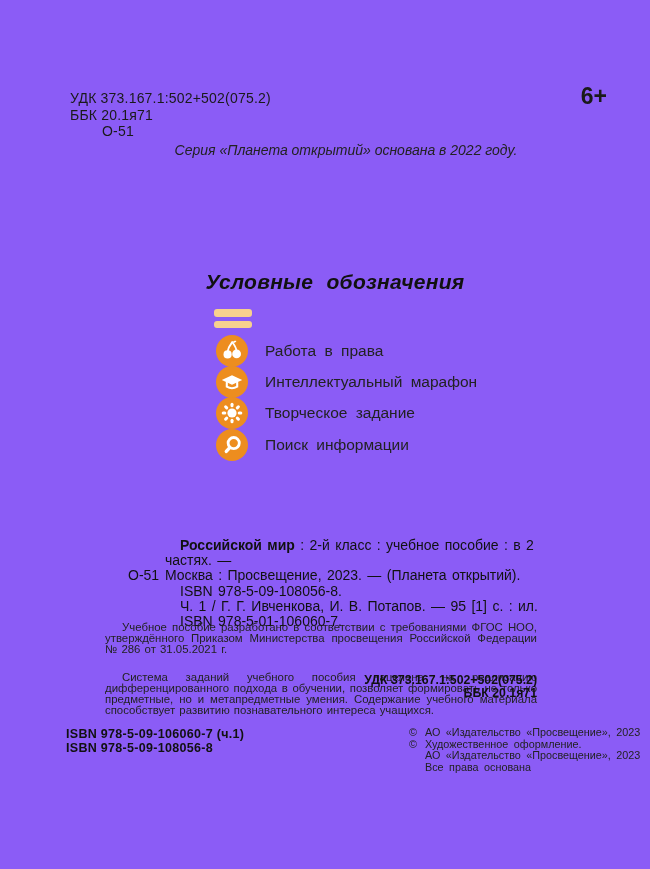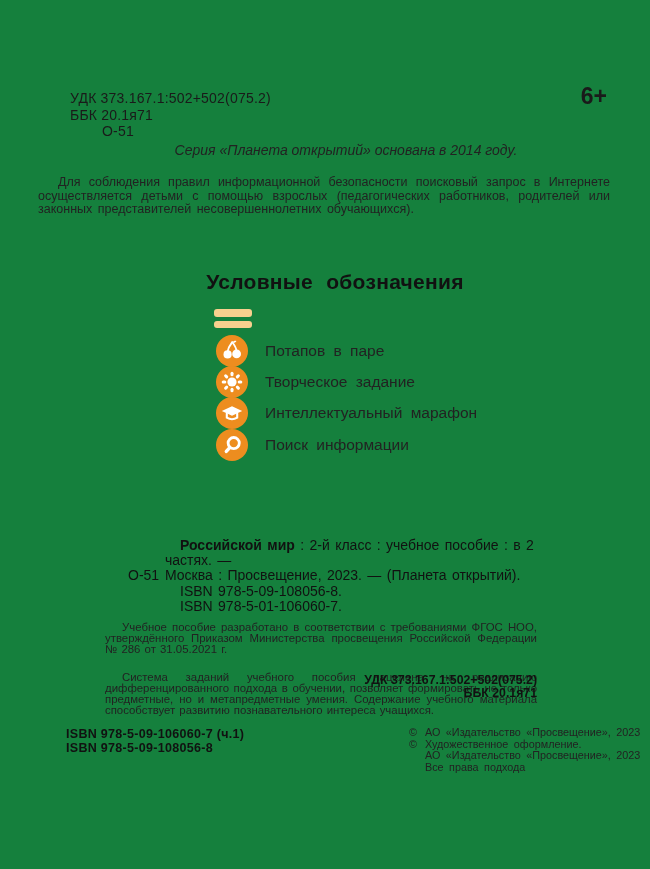--- a/index.html
+++ b/index.html
@@ -1,32 +1,32 @@
 <!DOCTYPE html>
 <html><head>
 <meta charset="utf-8">
 <style>
   html,body{margin:0;padding:0;background:#ffffff;}
   .page{
-    position:relative;width:650px;height:869px;background:#15803d;
+    position:relative;width:650px;height:869px;background:#8b5cf6;
     font-family:"Liberation Sans","DejaVu Sans",sans-serif;color:#1a1a1a;
     overflow:hidden;
   }
   
   .udk-block{position:absolute;left:70px;top:90px;font-size:14px;line-height:16.5px;font-weight:500;letter-spacing:.2px;}
   .udk-block .code-line{padding-left:32px;}
   .age-badge{position:absolute;top:83px;right:43px;font-size:23px;font-weight:600;}
   
   .series-note{position:absolute;left:42px;right:0;top:142px;text-align:center;font-style:italic;font-size:14px;color:#222;}
   
   .safety-note{position:absolute;left:38px;top:176px;width:572px;font-size:12.5px;line-height:13.6px;
     text-align:justify;text-indent:20px;word-spacing:2px;color:#222;}
   
   .legend-title{position:absolute;left:20px;right:0;top:270px;text-align:center;font-size:21px;font-weight:bold;
-    letter-spacing:.3px;word-spacing:7px;color:#111;}
+    letter-spacing:.3px;word-spacing:7px;color:#111;font-style:italic;}
   .legend{position:absolute;left:213px;top:302px;width:400px;}
   .legend-row{display:flex;align-items:center;height:31.4px;}
   .legend-row.first{height:33px;}
   .icon-cell{width:52px;flex:0 0 52px;display:flex;align-items:center;}
   .legend-label{font-size:15.5px;word-spacing:4px;color:#222;}
   .bars{display:flex;flex-direction:column;gap:4px;margin-left:1px;}
   .bars .bar{width:38px;height:7.5px;border-radius:3px;background:#F8D08E;}
   .circle-icon{width:32px;height:32px;margin-left:3px;display:block;}
   
   .card{position:absolute;left:165px;top:538px;width:392px;font-size:14px;line-height:15.2px;word-spacing:1.5px;color:#111;}
@@ -51,23 +51,22 @@
 <div class="page">
 
   <div class="udk-block">
     <div>УДК 373.167.1:502+502(075.2)</div>
     <div>ББК 20.1я71</div>
     <div class="code-line">О-51</div>
   </div>
 
   <div class="age-badge">6+</div>
 
-  <div class="series-note">Серия «Планета открытий» основана в 2014 году.</div>
+  <div class="series-note">Серия «Планета открытий» основана в 2022 году.</div>
 
-  <div class="safety-note">Для соблюдения правил информационной безопасности поисковый запрос в Интернете осуществляется детьми с помощью взрослых (педагогических работников, родителей или законных представителей несовершеннолетних обучающихся).</div>
 
   <div class="legend-title">Условные обозначения</div>
 
   <div class="legend">
 
     <div class="legend-row first">
       <span class="icon-cell">
         <span class="bars">
           <span class="bar"></span>
           <span class="bar"></span>
@@ -79,21 +78,32 @@
       <span class="icon-cell">
         <svg class="circle-icon" viewBox="0 0 32 32">
           <circle cx="16" cy="16" r="16" fill="#ED8D1F"></circle>
           <path d="M16.2 7.2 C14.6 9.4 12.4 12.2 11.8 15.9" stroke="#fff" stroke-width="1.8" fill="none" stroke-linecap="round"></path>
           <path d="M16.2 7.2 C17.8 9.3 20 12 20.4 15.3" stroke="#fff" stroke-width="1.8" fill="none" stroke-linecap="round"></path>
           <path d="M16.2 7.4 C17.4 5.9 19.2 5.5 20.4 6 C19.8 7.6 18.1 8.4 16.2 7.4 Z" fill="#fff"></path>
           <circle cx="11.6" cy="19.4" r="4.1" fill="#fff"></circle>
           <circle cx="20.6" cy="18.9" r="4.4" fill="#fff"></circle>
         </svg>
       </span>
-      <span class="legend-label">Потапов в паре</span>
+      <span class="legend-label">Работа в права</span>
+    </div>
+
+    <div class="legend-row">
+      <span class="icon-cell">
+        <svg class="circle-icon" viewBox="0 0 32 32">
+          <circle cx="16" cy="16" r="16" fill="#ED8D1F"></circle>
+          <path d="M16 9.3 L26.2 14 L16 18.7 L5.8 14 Z" fill="#fff"></path>
+          <path d="M10.8 16.6 L10.8 20.7 Q16 23.8 21.2 20.7 L21.2 16.6" stroke="#fff" stroke-width="2.1" fill="none" stroke-linecap="round"></path>
+        </svg>
+      </span>
+      <span class="legend-label">Интеллектуальный марафон</span>
     </div>
 
     <div class="legend-row">
       <span class="icon-cell">
         <svg class="circle-icon" viewBox="0 0 32 32">
           <circle cx="16" cy="16" r="16" fill="#ED8D1F"></circle>
           <circle cx="16" cy="16" r="4.6" fill="#fff"></circle>
           <g stroke="#fff" stroke-width="3" stroke-linecap="round">
             <line x1="16" y1="7.2" x2="16" y2="8.8"></line>
             <line x1="22.4" y1="9.8" x2="21.3" y2="10.9"></line>
@@ -106,49 +116,39 @@
           </g>
         </svg>
       </span>
       <span class="legend-label">Творческое задание</span>
     </div>
 
     <div class="legend-row">
       <span class="icon-cell">
         <svg class="circle-icon" viewBox="0 0 32 32">
           <circle cx="16" cy="16" r="16" fill="#ED8D1F"></circle>
-          <path d="M16 9.3 L26.2 14 L16 18.7 L5.8 14 Z" fill="#fff"></path>
-          <path d="M10.8 16.6 L10.8 20.7 Q16 23.8 21.2 20.7 L21.2 16.6" stroke="#fff" stroke-width="2.1" fill="none" stroke-linecap="round"></path>
-        </svg>
-      </span>
-      <span class="legend-label">Интеллектуальный марафон</span>
-    </div>
-
-    <div class="legend-row">
-      <span class="icon-cell">
-        <svg class="circle-icon" viewBox="0 0 32 32">
-          <circle cx="16" cy="16" r="16" fill="#ED8D1F"></circle>
           <circle cx="17.7" cy="14.1" r="5.6" stroke="#fff" stroke-width="2.8" fill="none"></circle>
           <path d="M13.5 18.9 L10.3 22.4" stroke="#fff" stroke-width="3.4" stroke-linecap="round"></path>
         </svg>
       </span>
       <span class="legend-label">Поиск информации</span>
     </div>
 
   </div>
 
   <div class="card">
     <div class="l1">
       <b>Российской мир</b><span> : 2-й класс : учебное пособие : в 2 частях. —</span>
     </div>
     <div class="l2">
       <span class="hang-code">О-51</span>
       <span>Москва : Просвещение, 2023. — (Планета открытий).</span>
     </div>
     <div class="rest">ISBN 978-5-09-108056-8.</div>
+    <div class="rest">Ч. 1 / Г. Г. Ивченкова, И. В. Потапов. — 95 [1] с. : ил.</div>
     <div class="rest">ISBN 978-5-01-106060-7.</div>
   </div>
 
   <div class="annotation">
     <p>Учебное пособие разработано в соответствии с требованиями ФГОС НОО, утверждённого Приказом Министерства просвещения Российской Федерации № 286 от 31.05.2021 г.</p>
     <p>Система заданий учебного пособия нацелена на реализацию дифференцированного подхода в обучении, позволяет формировать не только предметные, но и метапредметные умения. Содержание учебного материала способствует развитию познавательного интереса учащихся.</p>
   </div>
 
   <div class="udk-bottom">
     <div>УДК 373.167.1:502+502(075.2)</div>
@@ -168,17 +168,17 @@
     <div class="c-line">
       <span class="sign">©</span>
       <span>Художественное оформление.</span>
     </div>
     <div class="c-line">
       <span class="sign"></span>
       <span>АО «Издательство «Просвещение», 2023</span>
     </div>
     <div class="c-line">
       <span class="sign"></span>
-      <span>Все права подхода</span>
+      <span>Все права основана</span>
     </div>
   </div>
 
 </div>
 
 </body></html>

